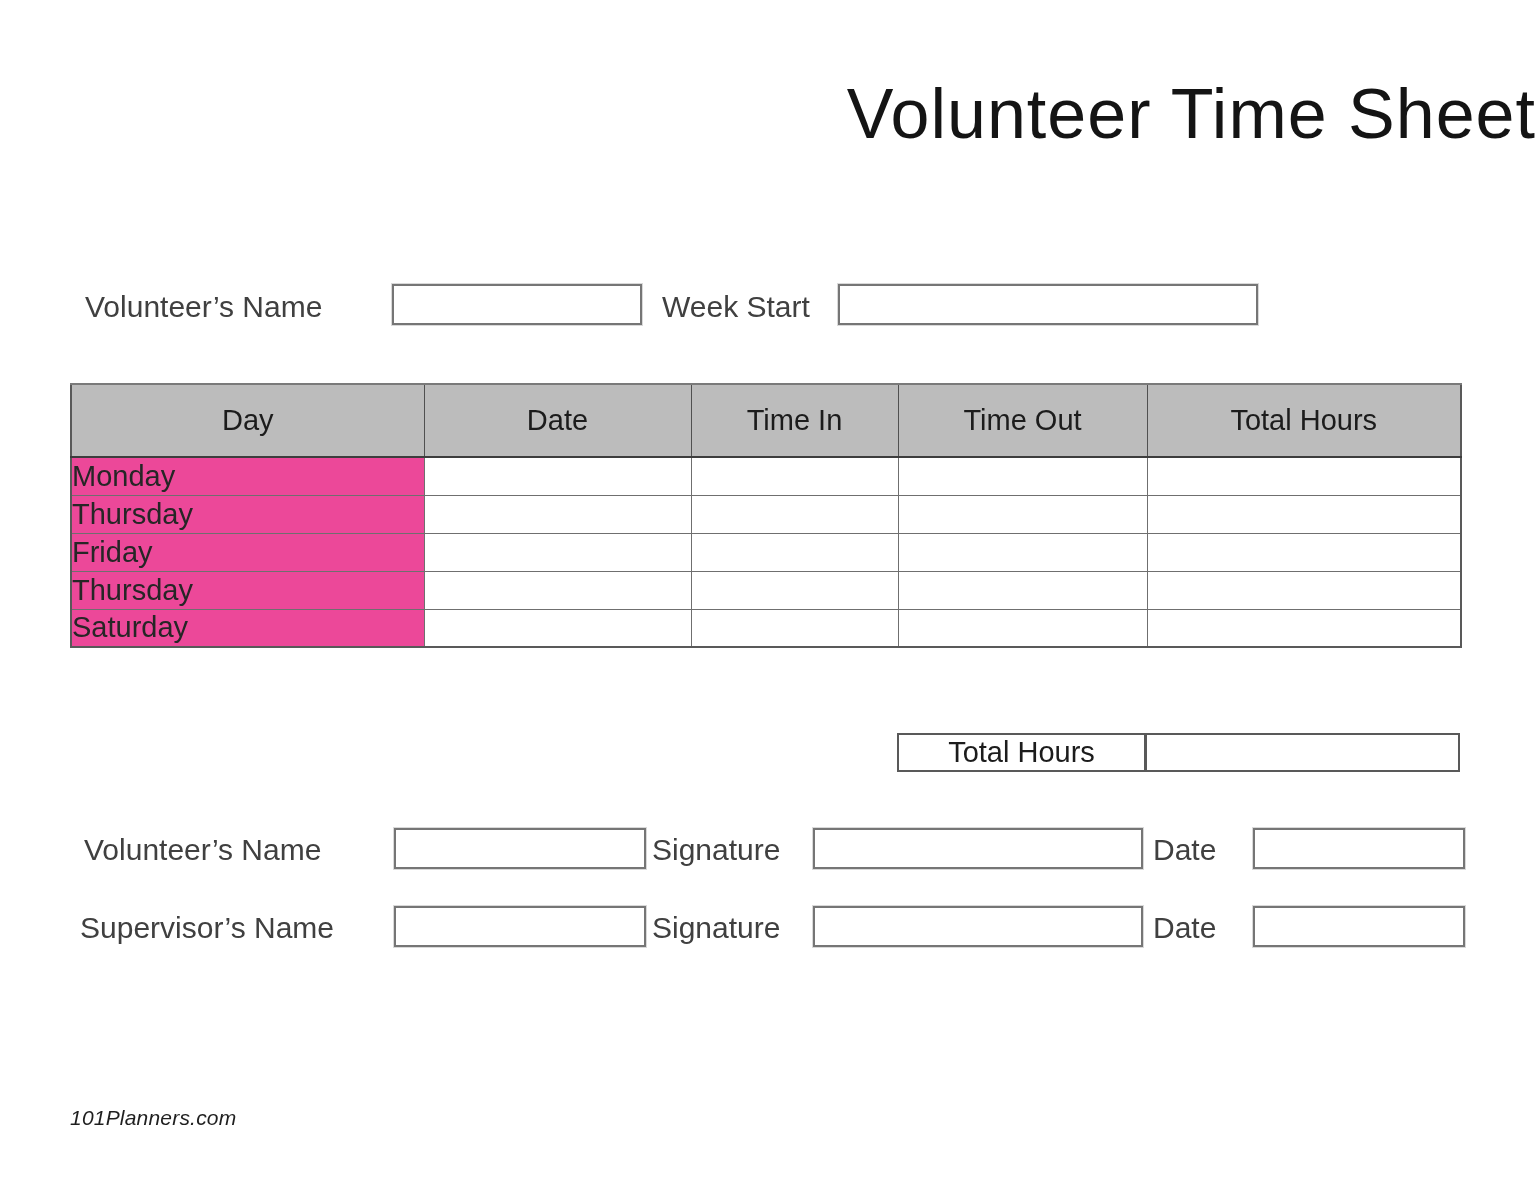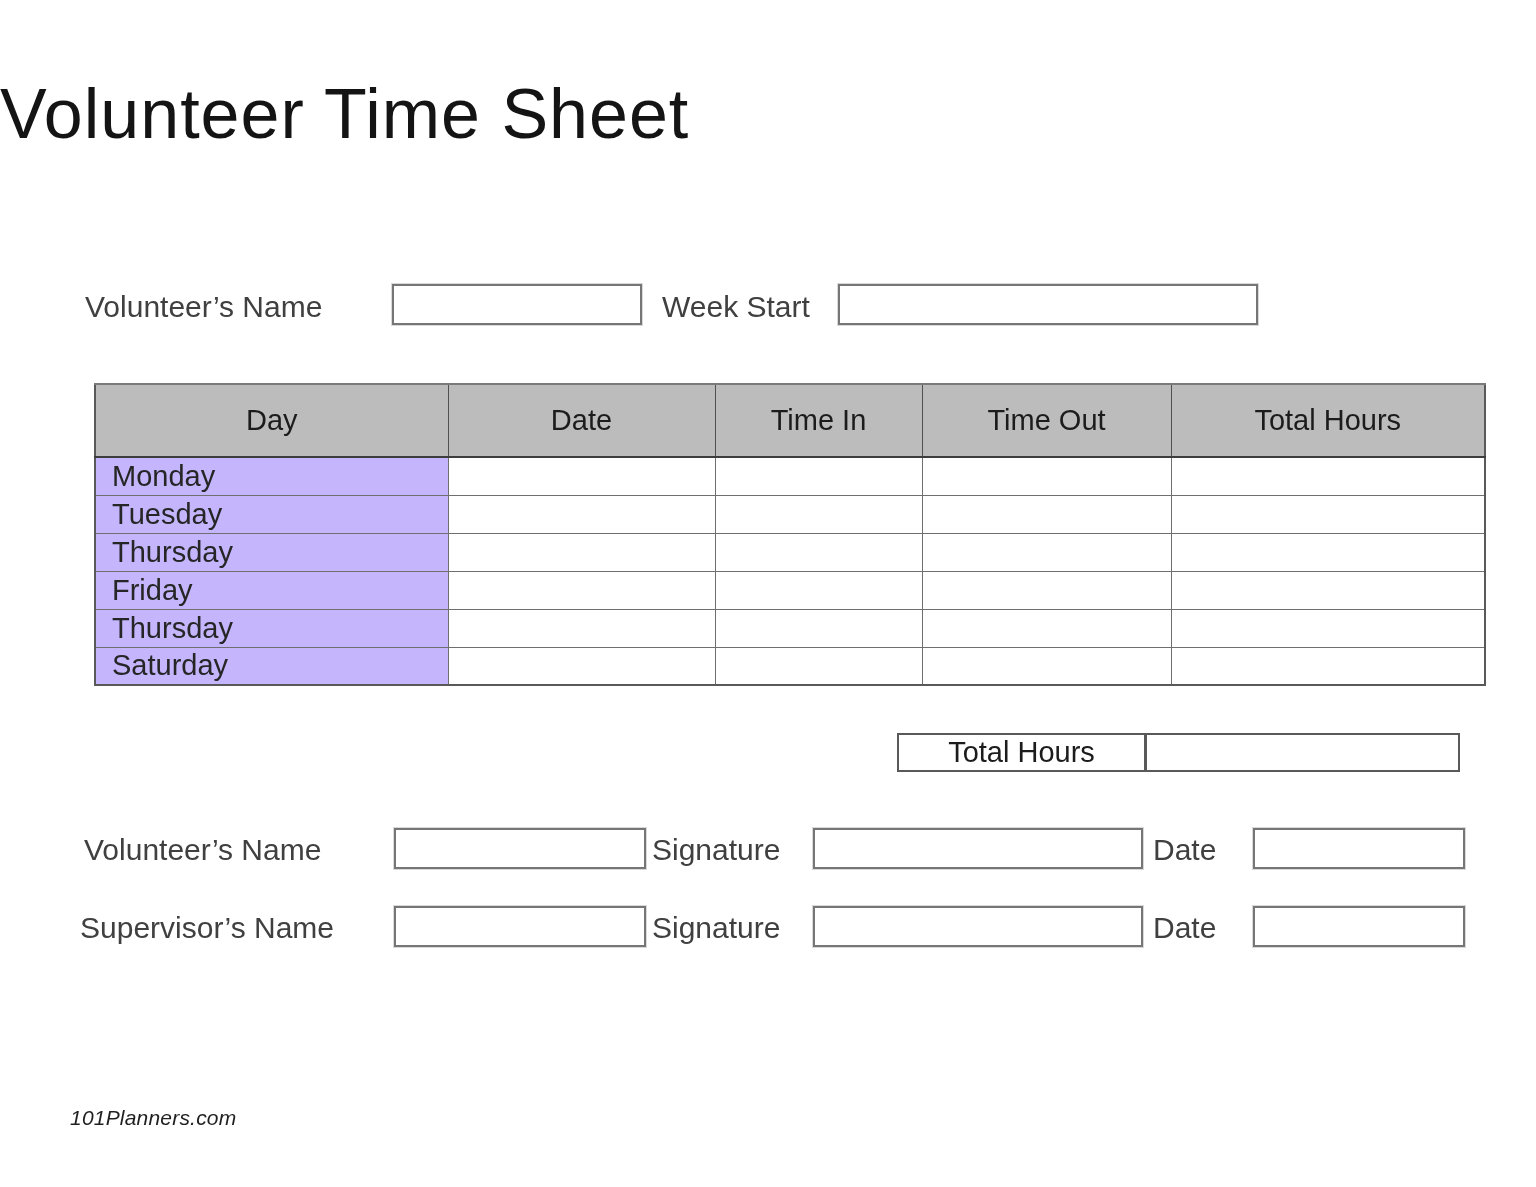--- a/index.html
+++ b/index.html
@@ -8,21 +8,21 @@
     position: relative;
     font-family: "Liberation Sans", sans-serif;
     color: #1c1c1c;
     overflow: hidden;
   }
   .abs { position: absolute; }
 
   
   .title {
     top: 74px; left: 0; width: 1536px;
-    text-align: left;
+    text-align: right;
     font-size: 70px;
     font-weight: 400;
     letter-spacing: 1px;
     color: #141414;
     white-space: nowrap;
   }
 
   
   .lbl {
     font-size: 30px;
@@ -39,42 +39,41 @@
   }
 
   
   table.ts {
     position: absolute;
     left: 70px; top: 383px;
     width: 1390px;
     border-collapse: collapse;
     table-layout: fixed;
     border: 2px solid #595959;
-    margin-left: 24px;
   }
   table.ts th {
     height: 73px;
     background: #bcbcbc;
     border: 1px solid #505050;
     border-top: 2px solid #7a7a7a;
     border-bottom: 2px solid #3d3d3d;
     font-weight: 400;
     font-size: 29px;
     text-align: center;
     color: #1c1c1c;
   }
   table.ts td {
     height: 38px;
     border: 1px solid #6f6f6f;
     background: #ffffff;
     font-size: 29px;
   }
   table.ts td.day {
-    background: #c4b5fd;
-    padding-left: 16px;
+    background: #ec4899;
+    padding-left: 0;
     color: #262626;
   }
 
   
   .total-row {
     left: 897px; top: 733px;
     display: flex;
   }
   .total-row .tlabel {
     width: 249px; height: 39px;
@@ -128,27 +127,20 @@
   </thead>
   <tbody>
     <tr>
       <td class="day">Monday</td>
       <td></td>
       <td></td>
       <td></td>
       <td></td>
     </tr>
     <tr>
-      <td class="day">Tuesday</td>
-      <td></td>
-      <td></td>
-      <td></td>
-      <td></td>
-    </tr>
-    <tr>
       <td class="day">Thursday</td>
       <td></td>
       <td></td>
       <td></td>
       <td></td>
     </tr>
     <tr>
       <td class="day">Friday</td>
       <td></td>
       <td></td>

